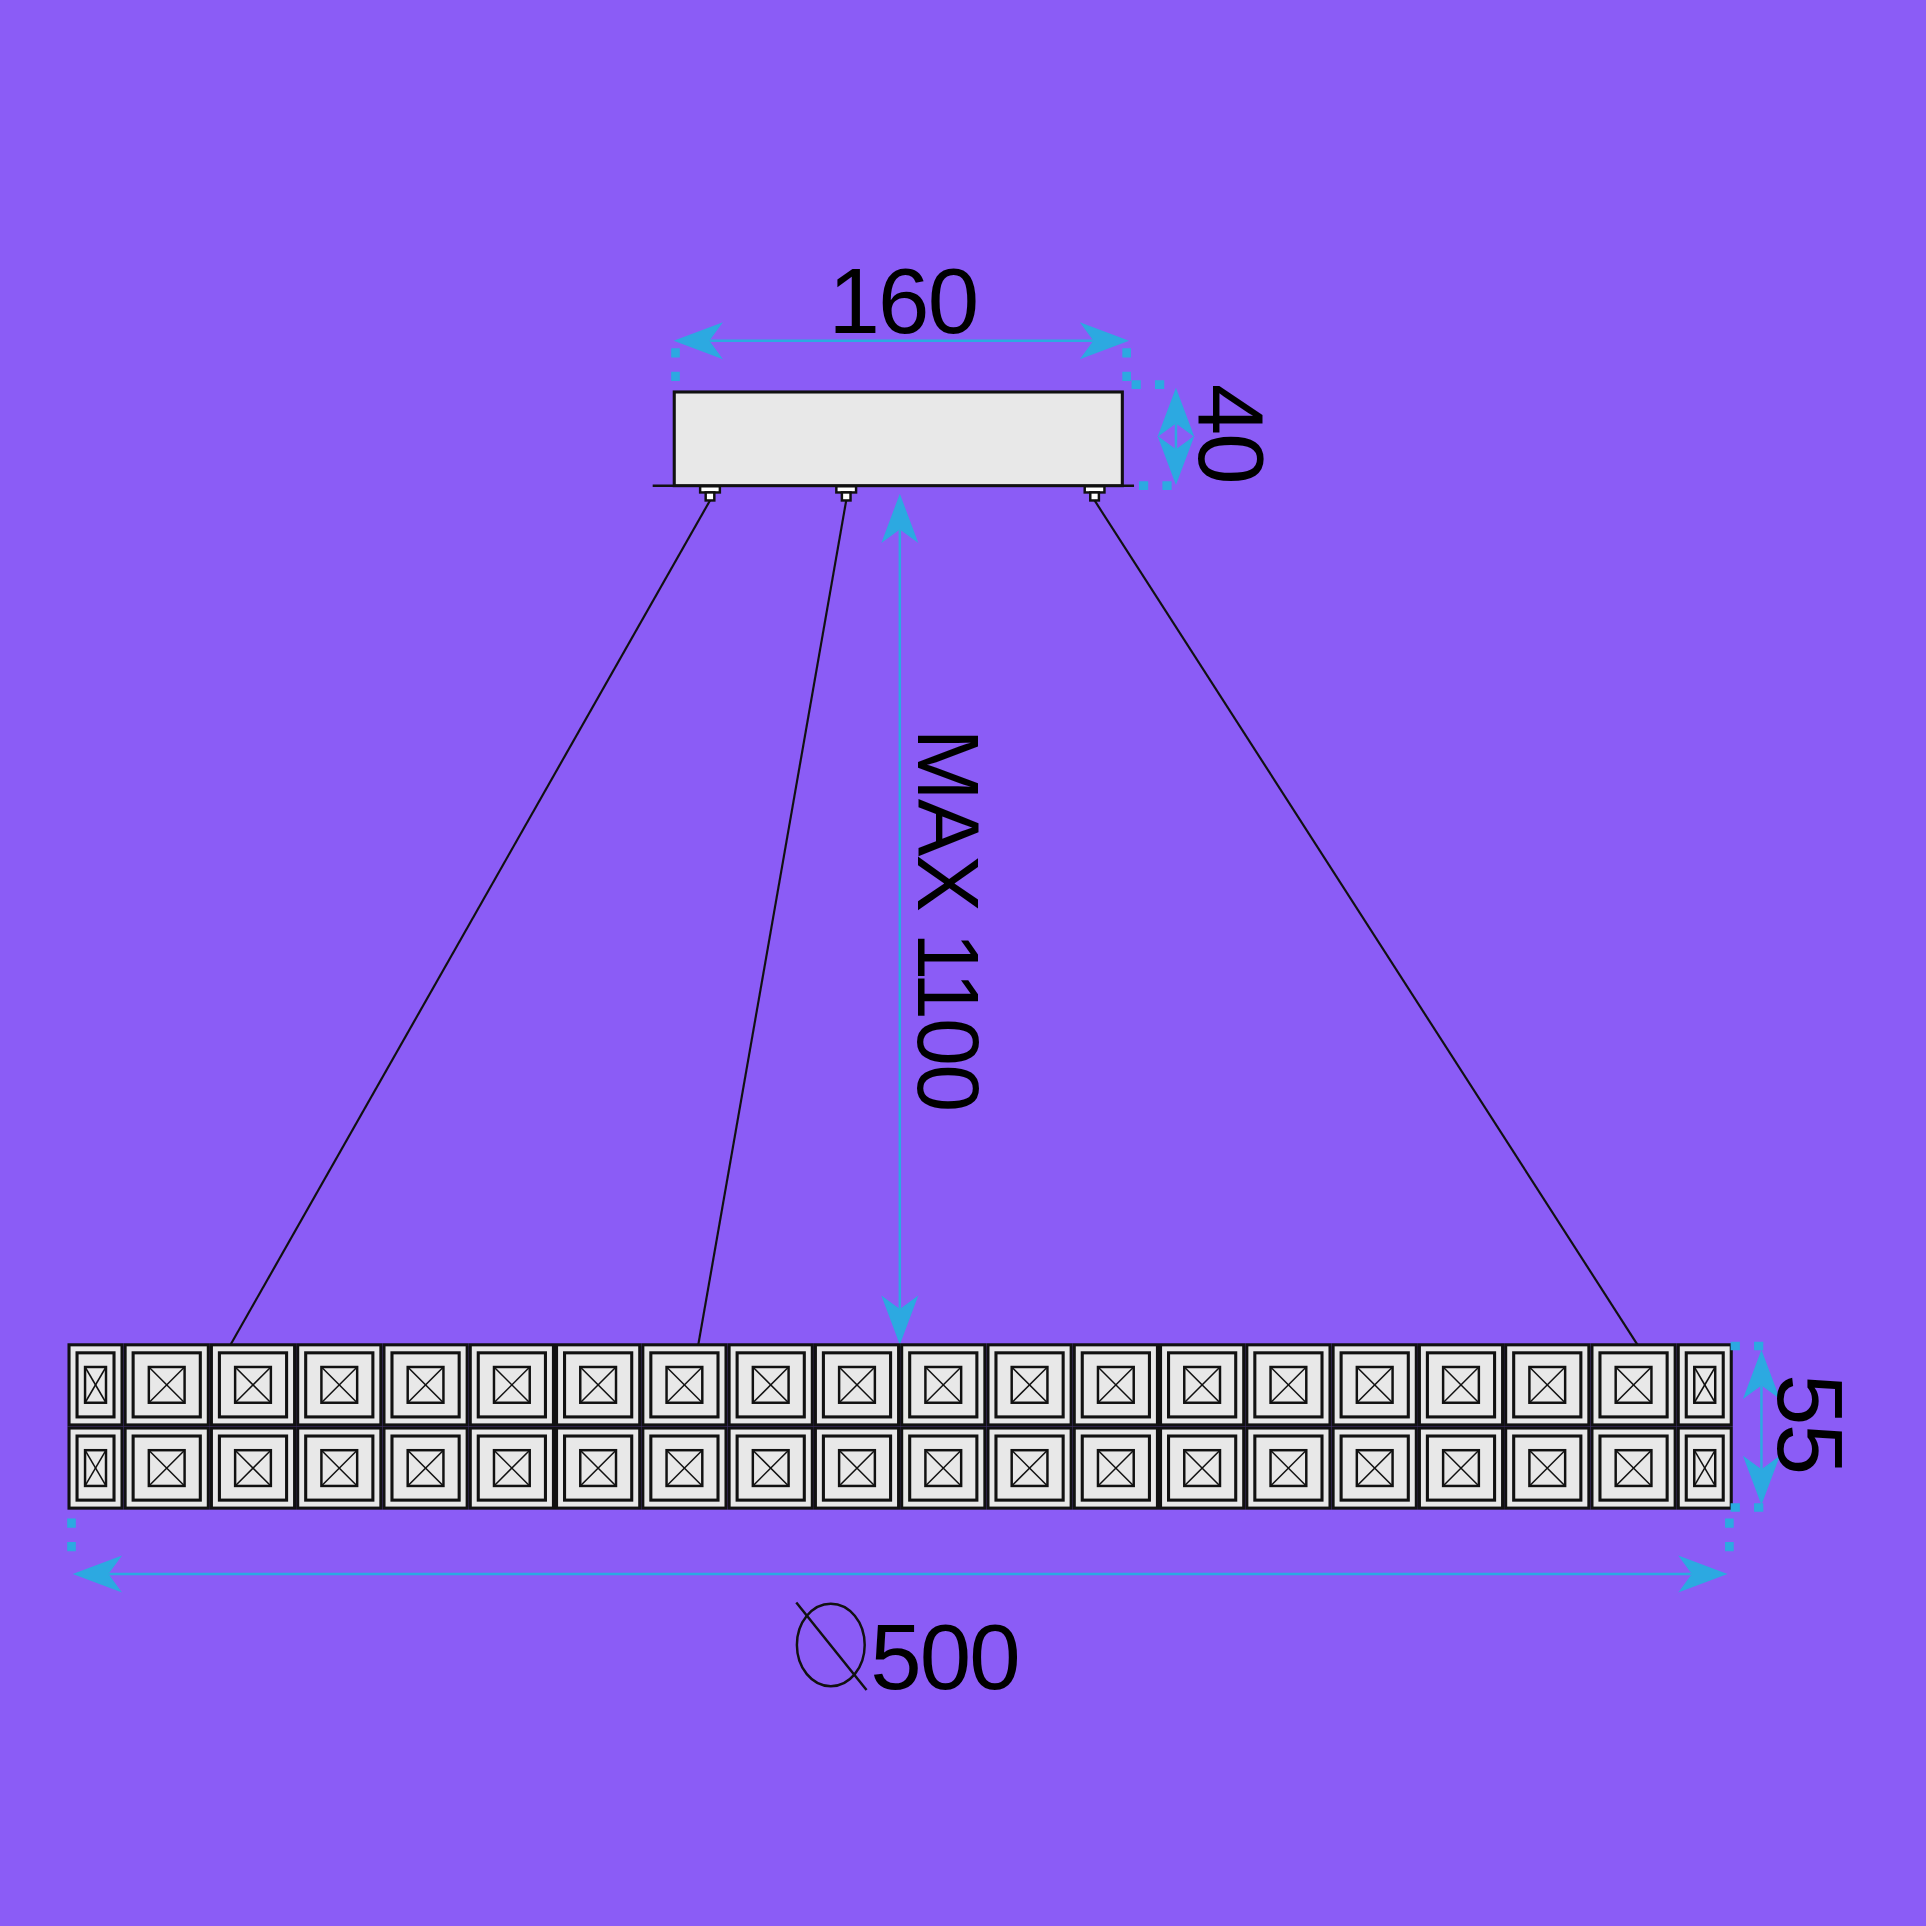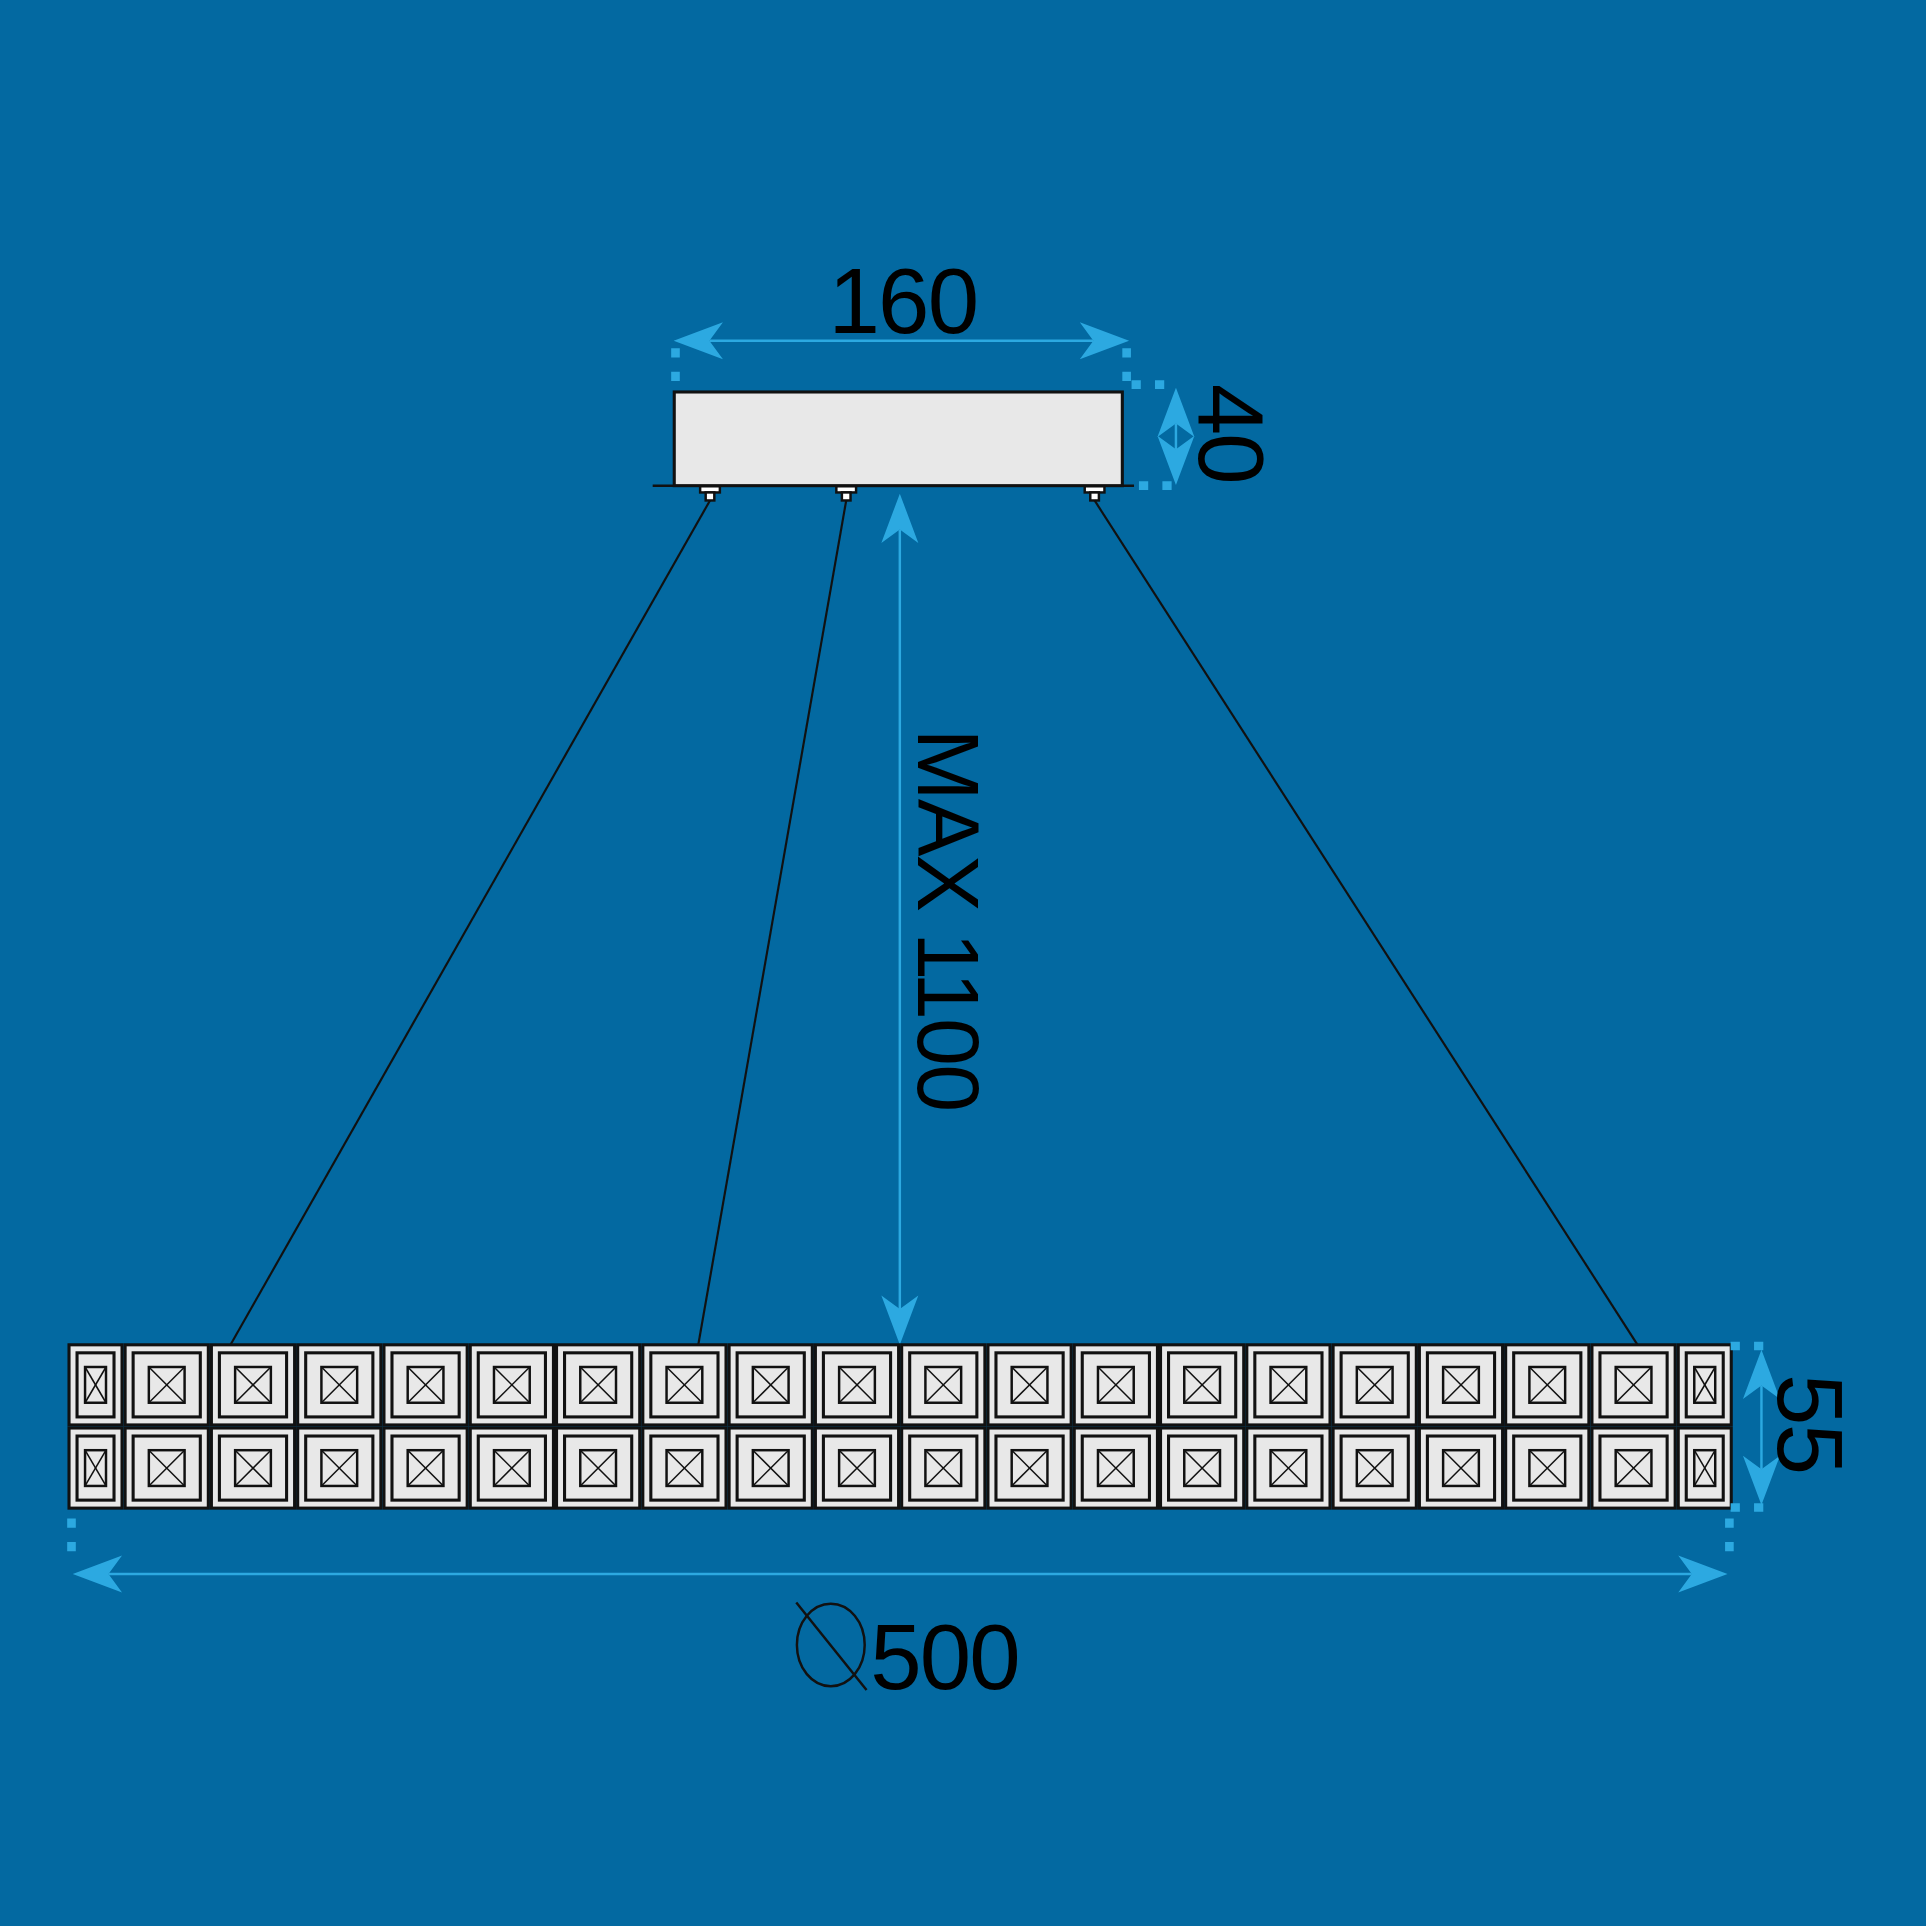--- a/index.html
+++ b/index.html
@@ -4,21 +4,21 @@
 <style>
   :root{
     --accent:#2ca9e1;
     --panel:#e8e8e8;
     --ink:#111111;
   }
   html,body{margin:0;padding:0;background:#ffffff;}
   .canvas{
     position:relative;
     width:1926px;height:1926px;
-    background:#0369a1;
+    background:#8b5cf6;
     font-family:"Liberation Sans", sans-serif;
   }
   svg{display:block;width:1926px;height:1926px;}
   .panel{fill:var(--panel);stroke:var(--ink);}
   .ink{fill:none;stroke:var(--ink);}
   .white-part{fill:#ffffff;stroke:var(--ink);}
   .dim-shaft{stroke:var(--accent);stroke-width:4;fill:none;}
   .dim-dash{stroke:var(--accent);stroke-width:14;stroke-dasharray:15 23;fill:none;}
   .arrow{fill:var(--accent);stroke:none;}
   .dim-text{font-family:"Liberation Sans", sans-serif;font-size:150px;fill:#000;letter-spacing:-3px;}

